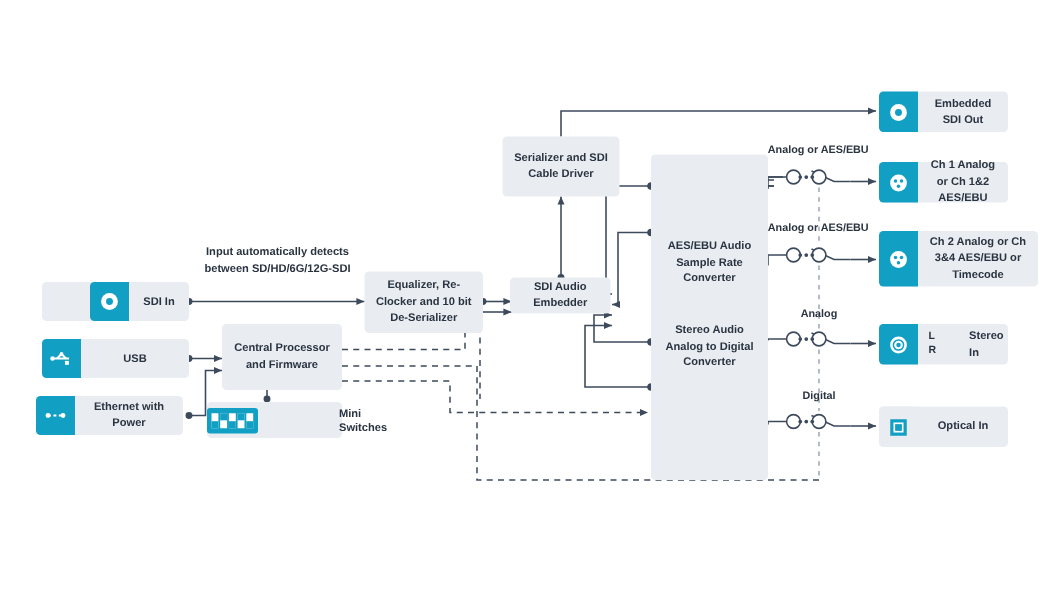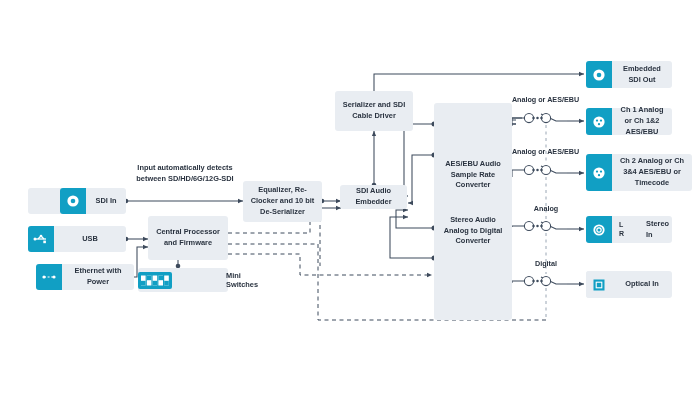--- a/index.html
+++ b/index.html
@@ -169,21 +169,21 @@
           <path d="M2 7 H13" stroke="#fff" stroke-width="1.3" fill="none"></path>
           <path d="M5 7 L8 4 L11 7" stroke="#fff" stroke-width="1.3" fill="none"></path>
           <circle cx="2" cy="7" r="1.5" fill="#fff"></circle>
           <circle cx="8" cy="4" r="1.3" fill="#fff"></circle>
           <rect x="10.3" y="8.6" width="2.6" height="2.6" fill="#fff"></rect>
         </svg>
     </span>
     <span class="txt">USB</span>
   </div>
 
-  <div class="port" style="left:36px;top:264px;width:98px;height:26px;">
+  <div class="port" style="left:24px;top:264px;width:98px;height:26px;">
     <span class="ico">
       <svg width="16" height="14" viewBox="0 0 16 14">
           <path d="M3 7 H13" stroke="#fff" stroke-width="1.2" fill="none" stroke-dasharray="2,1.6"></path>
           <circle cx="3" cy="7" r="1.6" fill="#fff"></circle>
           <circle cx="13" cy="7" r="1.6" fill="#fff"></circle>
         </svg>
     </span>
     <span class="txt">Ethernet with Power</span>
   </div>
 

